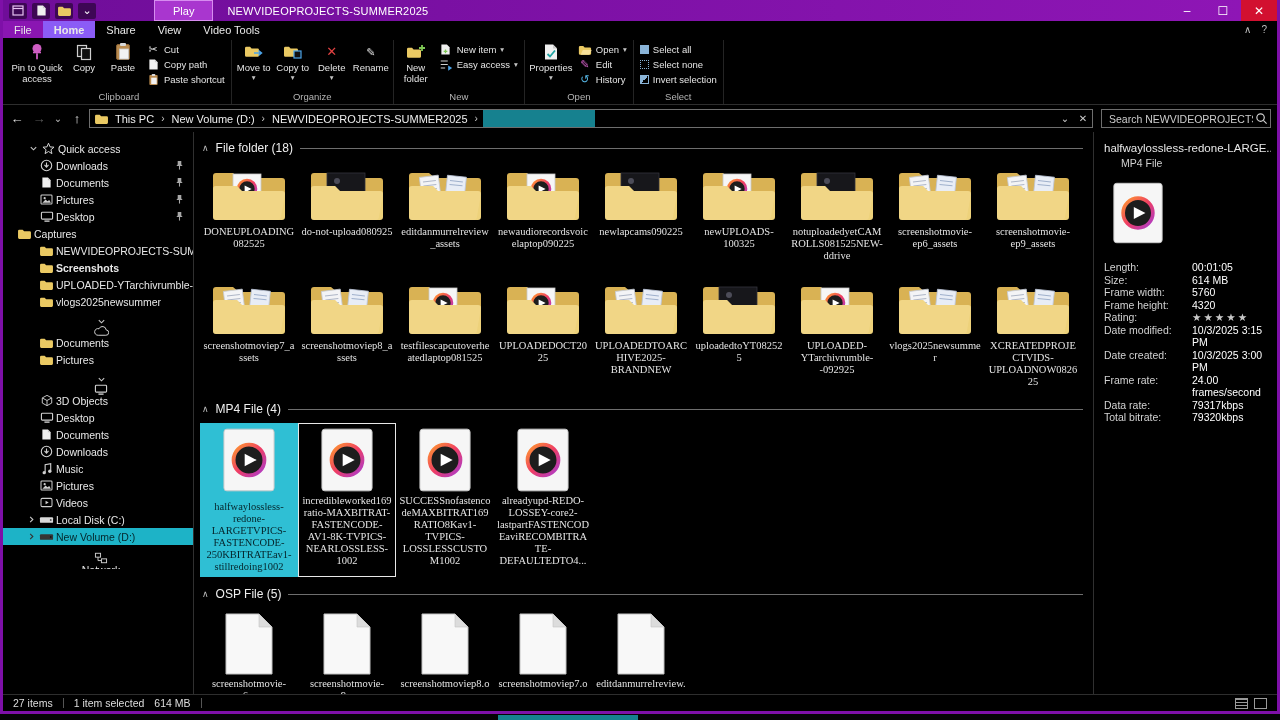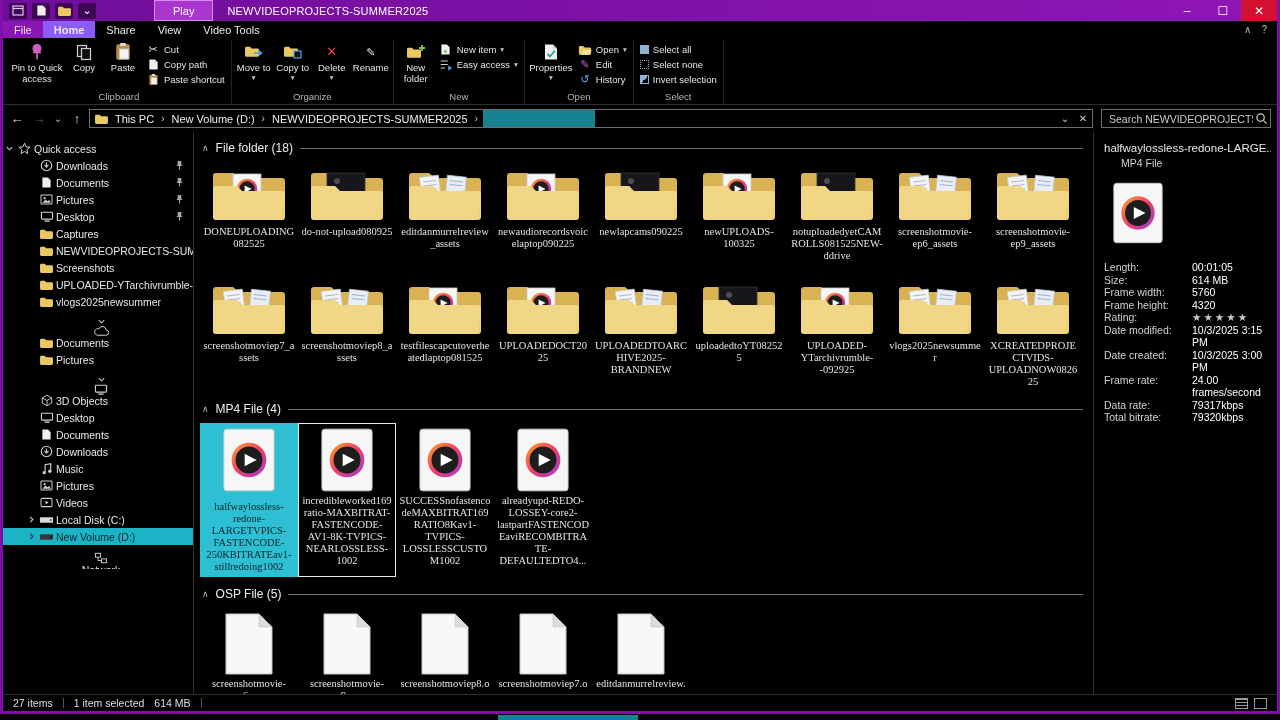--- a/index.html
+++ b/index.html
@@ -399,21 +399,21 @@
             <svg width="13" height="13" viewBox="0 0 14 14">
               <circle cx="6" cy="6" r="4" fill="none" stroke="#cfcfcf" stroke-width="1.3"></circle>
               <path d="M9 9 L12.5 12.5" stroke="#cfcfcf" stroke-width="1.3"></path>
             </svg>
           </span>
       </div>
     </div>
 
     <div class="main">
       <div class="sidebar" id="sidebar">
-          <div class="srow" style="padding-left: 0;">
+          <div class="srow" style="padding-left: 0; margin-left: 24px;">
             <span class="chev">
               <svg width="9" height="9" viewBox="0 0 10 10">
                 <path d="M2 3.5 L5 6.5 L8 3.5" fill="none" stroke="#c8c8c8" stroke-width="1.2"></path>
               </svg>
             </span>
             <span class="sic">
               <svg width="13" height="13" viewBox="0 0 16 16">
                 <path d="M8 1.5 L9.9 6 L14.8 6.4 L11 9.5 L12.2 14.3 L8 11.7 L3.8 14.3 L5 9.5 L1.2 6.4 L6.1 6 Z" fill="none" stroke="#d8d8d8" stroke-width="1.2"></path>
               </svg>
             </span>
@@ -477,39 +477,39 @@
               </svg>
             </span>
             <span class="slab">Desktop</span>
             <span class="spin">
               <svg width="9" height="11" viewBox="0 0 10 12">
                 <path d="M3 1 h4 v4 l1.5 1.5 h-7 L3 5 Z" fill="#a8a8a8"></path>
                 <rect x="4.4" y="6.5" width="1.2" height="4" fill="#a8a8a8"></rect>
               </svg>
             </span>
           </div>
-          <div class="srow" style="padding-left: 22px;">
+          <div class="srow" style="">
             <span class="chev"></span>
             <span class="sic">
               <svg width="15" height="12" viewBox="0 0 16 13">
                 <path d="M1 3.2 Q1 1.8 2.4 1.8 H6 L7.6 3.6 H13.6 Q15 3.6 15 5 V10.4 Q15 11.8 13.6 11.8 H2.4 Q1 11.8 1 10.4 Z" fill="#eac963"></path>
               </svg>
             </span>
             <span class="slab">Captures</span>
           </div>
           <div class="srow" style="padding-left: 22px;">
             <span class="chev"></span>
             <span class="sic">
               <svg width="15" height="12" viewBox="0 0 16 13">
                 <path d="M1 3.2 Q1 1.8 2.4 1.8 H6 L7.6 3.6 H13.6 Q15 3.6 15 5 V10.4 Q15 11.8 13.6 11.8 H2.4 Q1 11.8 1 10.4 Z" fill="#eac963"></path>
               </svg>
             </span>
             <span class="slab">NEWVIDEOPROJECTS-SUMMER2025</span>
           </div>
-          <div class="srow" style="padding-left: 22px;">
+          <div class="srow" style="padding-left: 22px; font-weight: bold;">
             <span class="chev"></span>
             <span class="sic">
               <svg width="15" height="12" viewBox="0 0 16 13">
                 <path d="M1 3.2 Q1 1.8 2.4 1.8 H6 L7.6 3.6 H13.6 Q15 3.6 15 5 V10.4 Q15 11.8 13.6 11.8 H2.4 Q1 11.8 1 10.4 Z" fill="#eac963"></path>
               </svg>
             </span>
             <span class="slab">Screenshots</span>
           </div>
           <div class="srow" style="padding-left: 22px;">
             <span class="chev"></span>

